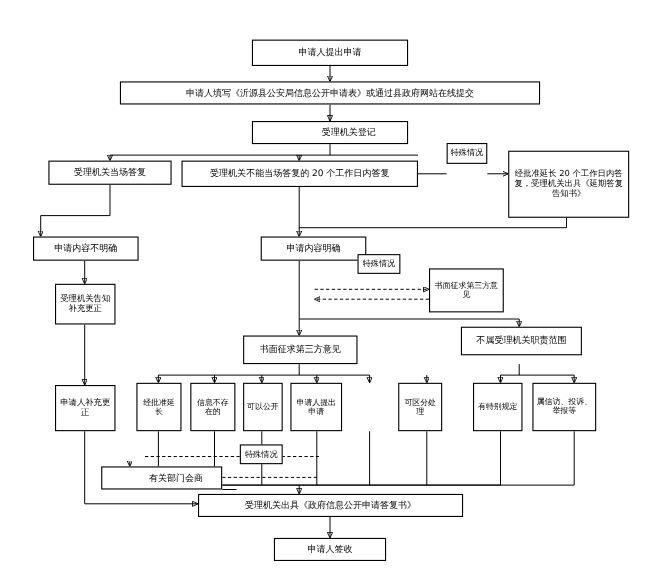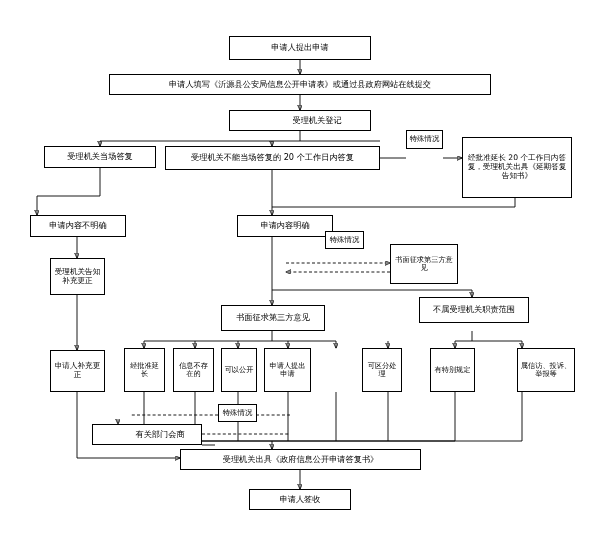--- a/index.html
+++ b/index.html
@@ -186,21 +186,21 @@
 
   <div class="node tiny" style="left:221px; top:348px; width:36px; height:44px;">可以公开</div>
 
   <div class="node tiny" style="left:264px; top:348px; width:47px; height:44px;">申请人提出申请</div>
 
 
   <div class="node tiny" style="left:362px; top:348px; width:40px; height:44px;">可区分处理</div>
 
   <div class="node tiny" style="left:430px; top:348px; width:45px; height:44px;">有特别规定</div>
 
-  <div class="node tiny" style="left:517px; top:348px; width:58px; height:44px;font-family:Liberation Mono, monospace;">属信访、投诉、举报等</div>
+  <div class="node tiny" style="left:484px; top:348px; width:58px; height:44px;font-family:Liberation Mono, monospace;">属信访、投诉、举报等</div>
 
   <div class="label boxed" style="left:218px; top:404px; width:39px; height:18px;">特殊情况</div>
 
   <div class="node" style="left:92px; top:424px; width:110px; height:21px;padding-left:28px;">有关部门会商</div>
 
   <div class="node" style="left:180px; top:449px; width:241px; height:21px;">受理机关出具《政府信息公开申请答复书》</div>
 
   <div class="node" style="left:249px; top:489px; width:102px; height:21px;">申请人签收</div>
 
 </div>

